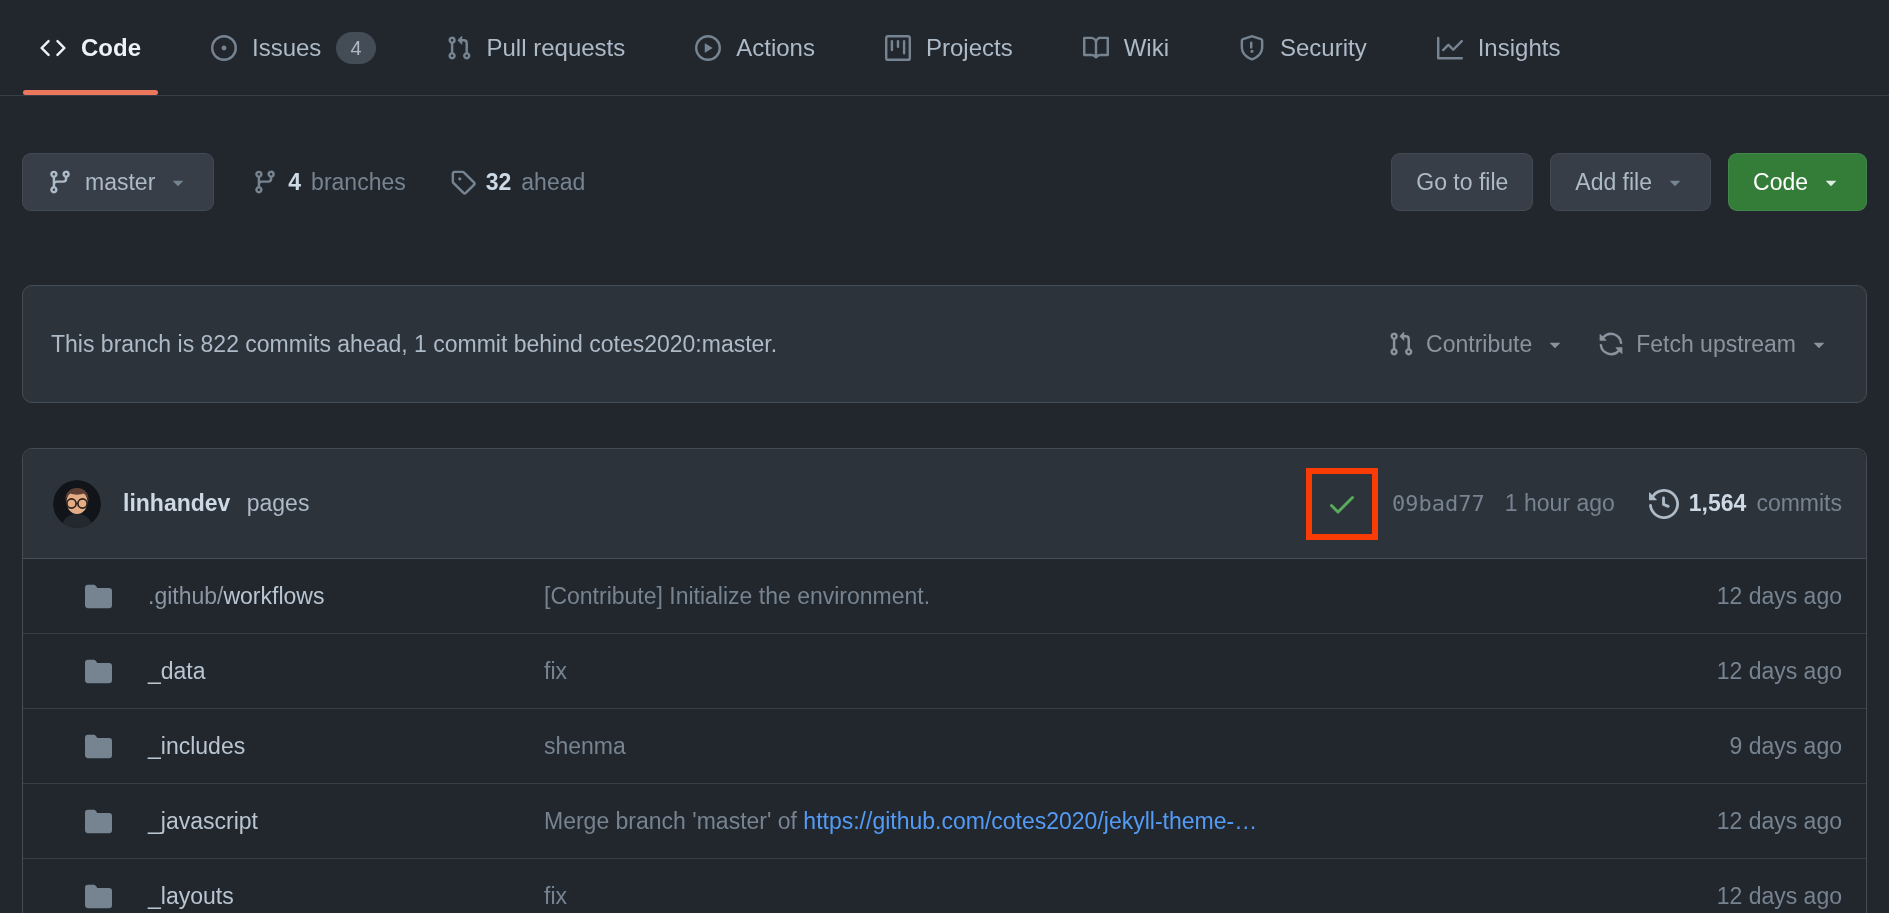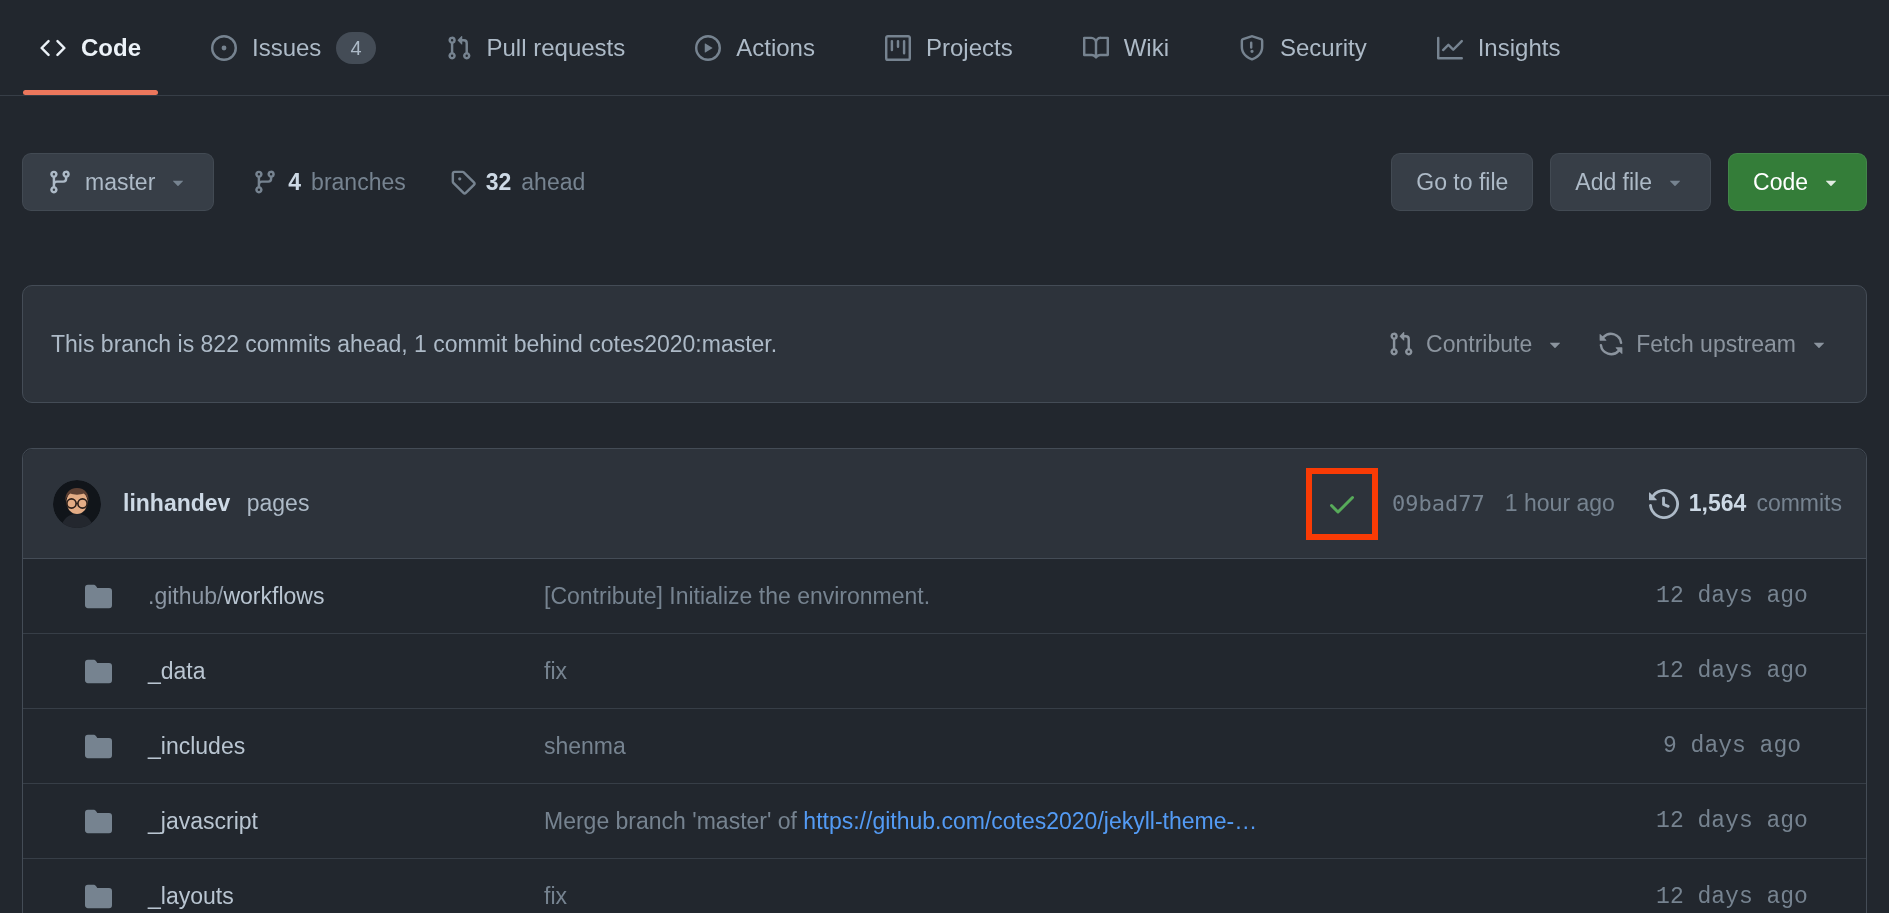--- a/index.html
+++ b/index.html
@@ -110,21 +110,21 @@
     font-size:23px;
   }
   .file-row:last-child { border-bottom:none; }
   .cell-name { flex:0 0 483px; display:flex; align-items:center; gap:36px; overflow:hidden;padding-left:24px; }
   .folder-icon { fill:#768390; flex:0 0 auto; }
   .fname { color:#b9c5d1; cursor:pointer; white-space:nowrap; }
   .fname-prefix { color:#8b96a3; cursor:pointer; }
   .cell-message { flex:1 1 auto; color:#768390; overflow:hidden; white-space:nowrap; }
   .cell-message .msg-text { cursor:pointer; }
   .msg-link { color:#539bf5; text-decoration:none; cursor:pointer; }
-  .cell-date { flex:0 0 220px; text-align:center; color:#768390; white-space:nowrap;font-family:Liberation Mono, monospace; }
+  .cell-date { flex:0 0 220px; text-align:right; color:#768390; white-space:nowrap; }
 </style>
 </head>
 <body>
 
 <svg width="0" height="0" style="position:absolute">
   <defs>
     <path id="p-code" d="m11.28 3.22 4.25 4.25a.75.75 0 0 1 0 1.06l-4.25 4.25a.749.749 0 0 1-1.275-.326.749.749 0 0 1 .215-.734L13.94 8l-3.69-3.72a.749.749 0 0 1 .326-1.275.749.749 0 0 1 .704.215Zm-6.56 0a.751.751 0 0 1 1.042.018.751.751 0 0 1 .018 1.042L2.06 8l3.72 3.72a.749.749 0 0 1-.326 1.275.749.749 0 0 1-.734-.215L.47 8.53a.75.75 0 0 1 0-1.06Z"></path>
     <g id="p-issue">
         <path d="M8 1.5a6.5 6.5 0 1 0 0 13 6.5 6.5 0 0 0 0-13ZM0 8a8 8 0 1 1 16 0A8 8 0 0 1 0 8Z"></path>
         <path d="M9.5 8a1.5 1.5 0 1 1-3 0 1.5 1.5 0 0 1 3 0Z"></path>

